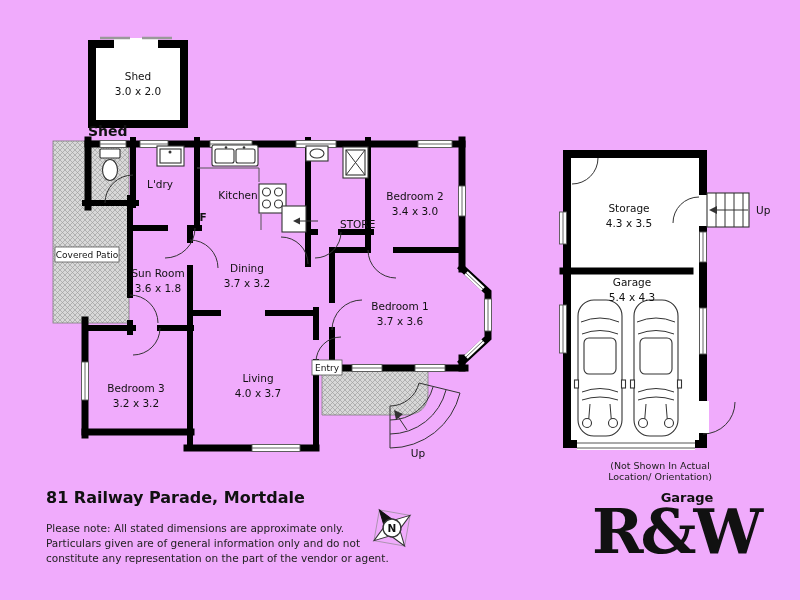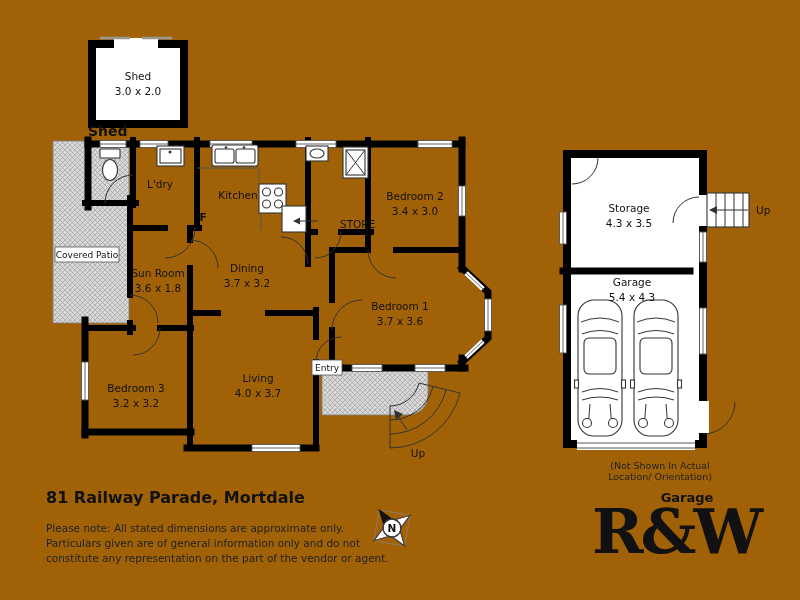--- a/index.html
+++ b/index.html
@@ -1,16 +1,16 @@
 <!DOCTYPE html>
 <html><head>
 <meta charset="utf-8">
 <style>
   html,body{margin:0;padding:0;background:#fff;}
-  #canvas{position:relative;width:800px;height:600px;background:#a16207;overflow:hidden;
+  #canvas{position:relative;width:800px;height:600px;background:#f0abfc;overflow:hidden;
           font-family:"DejaVu Sans","Liberation Sans",sans-serif;}
   svg{position:absolute;left:0;top:0;}
   
   .wall{stroke:#000;fill:none;stroke-linecap:square;} .w7{stroke-width:7;} .w6{stroke-width:6;}
   .arc{stroke:#333;stroke-width:1;fill:none;}
   .fix{stroke:#333;stroke-width:1.1;fill:#fff;}
   .thinline{stroke:#555;stroke-width:1;fill:none;}
   .win{fill:#fff;stroke:#555;stroke-width:.9;}
   .winl{stroke:#555;stroke-width:.9;}
   .hatch-border{stroke:#7d7d7d;stroke-width:.8;}

